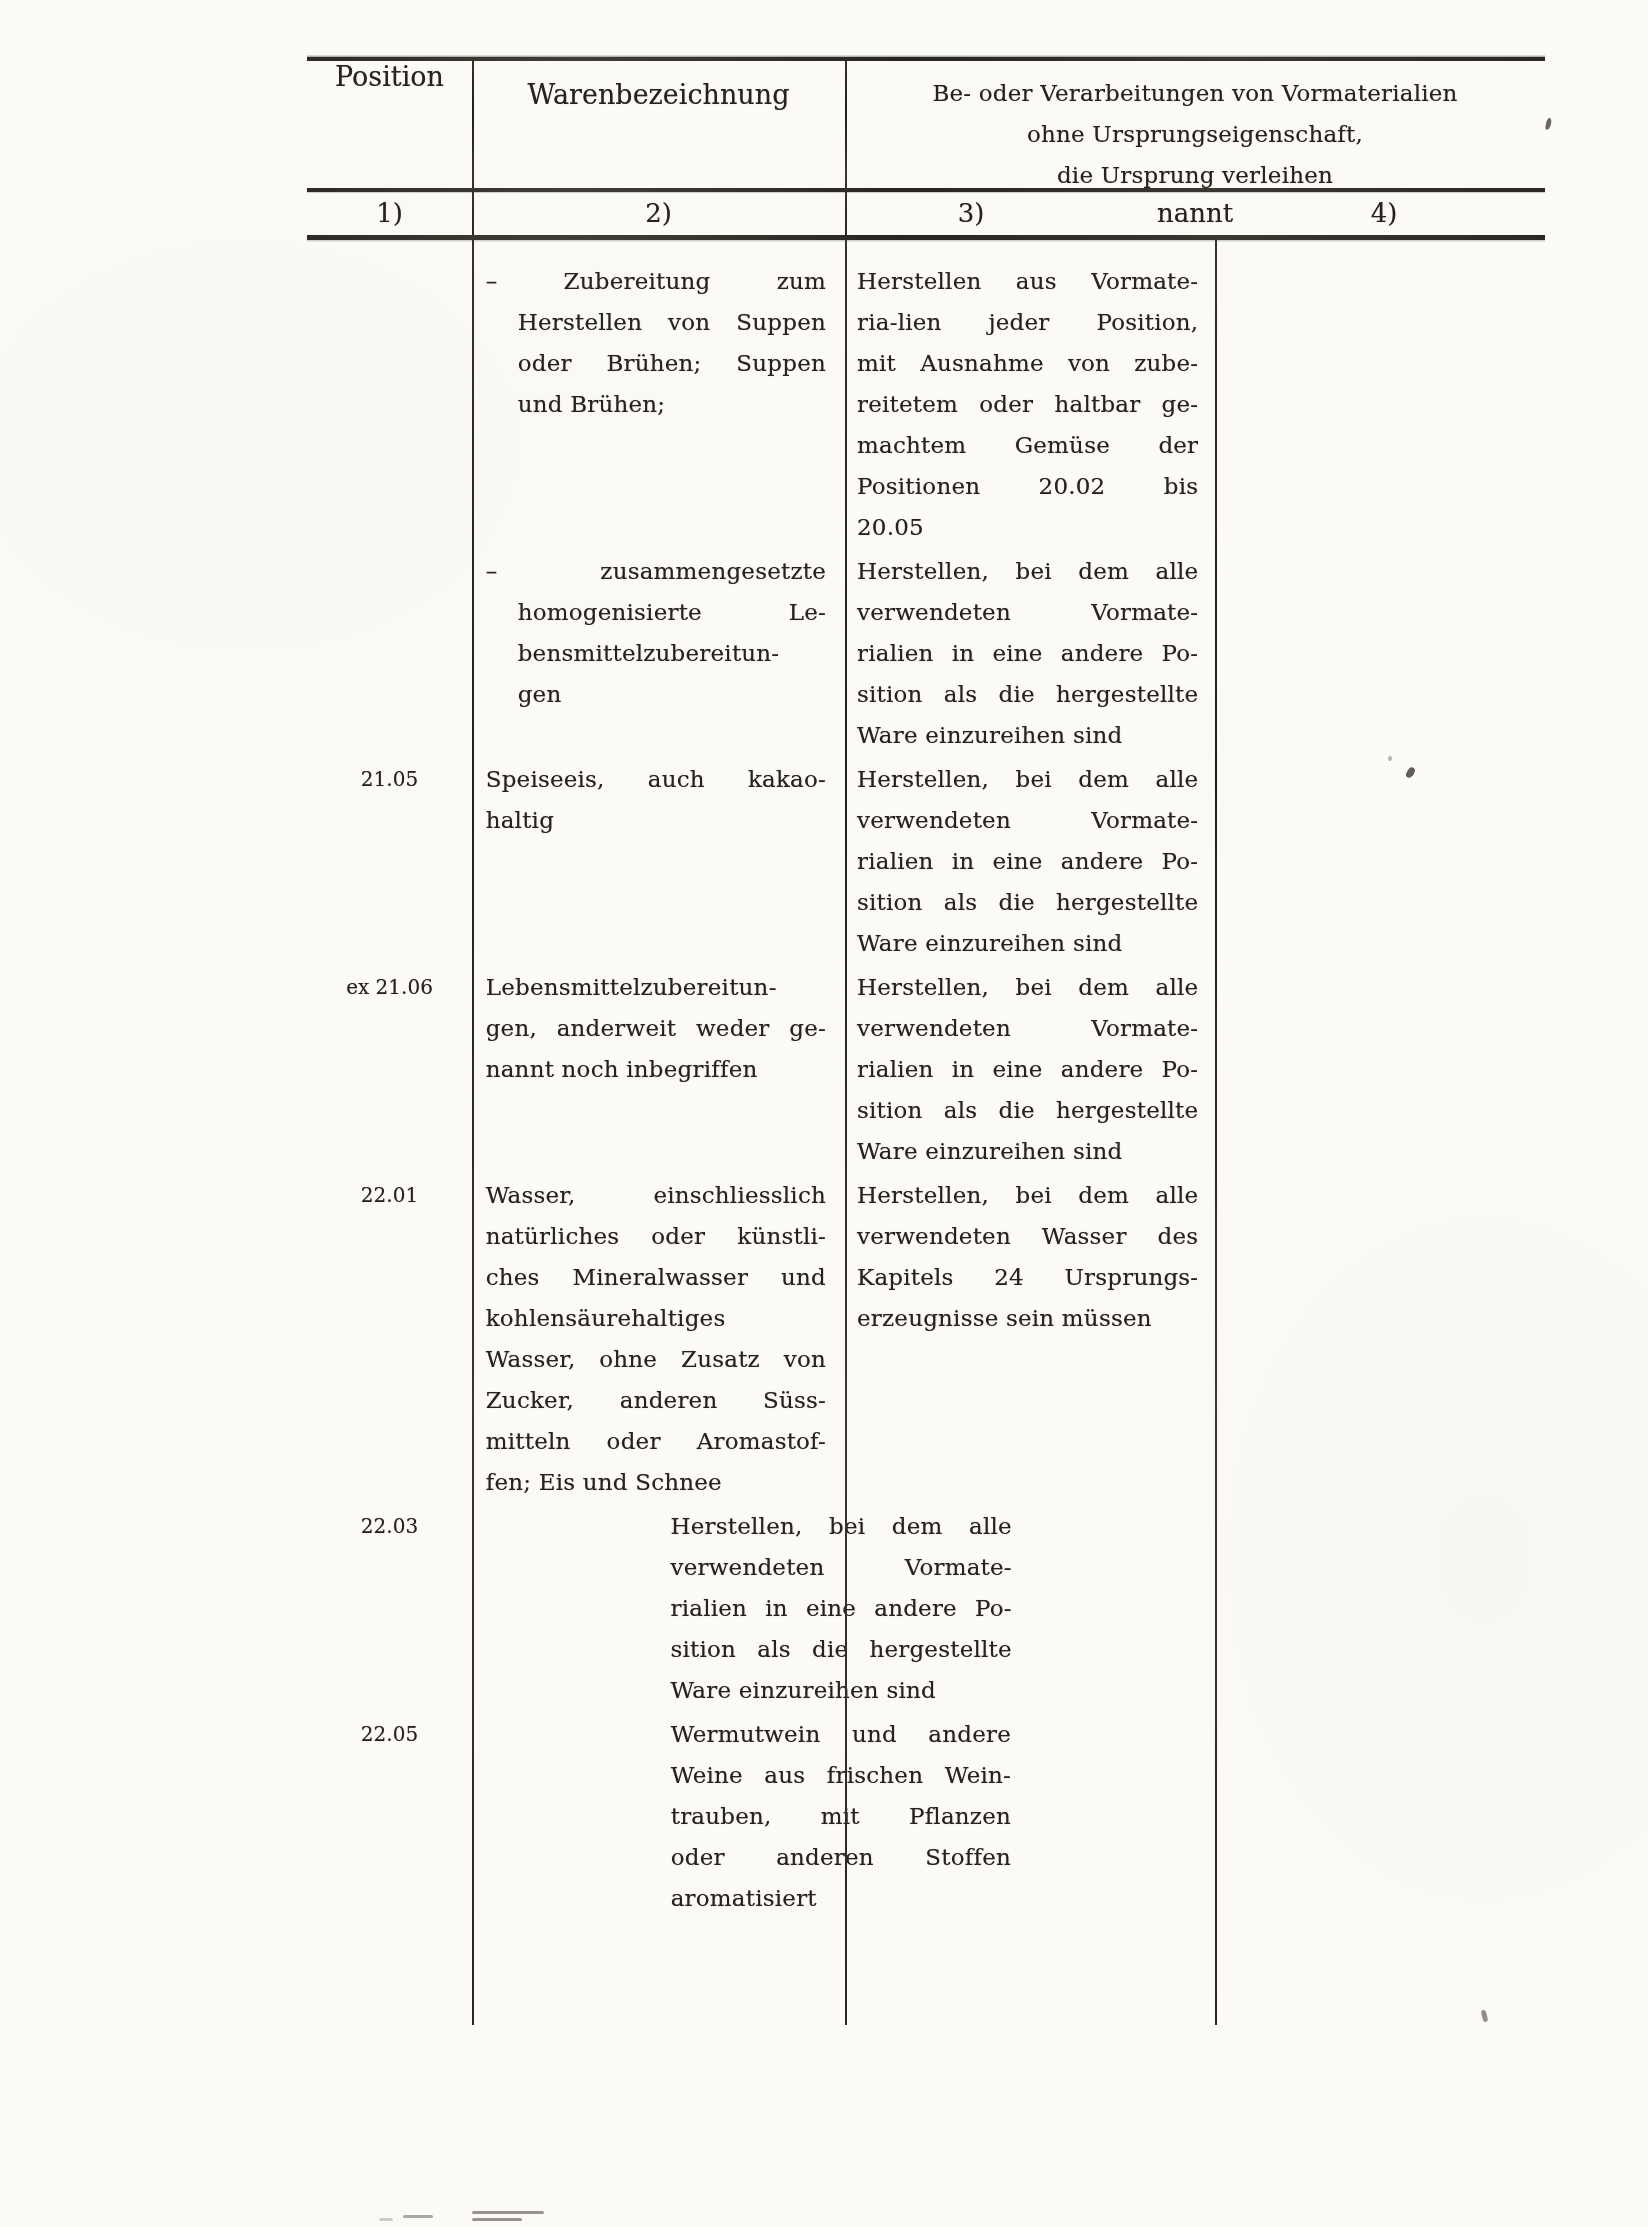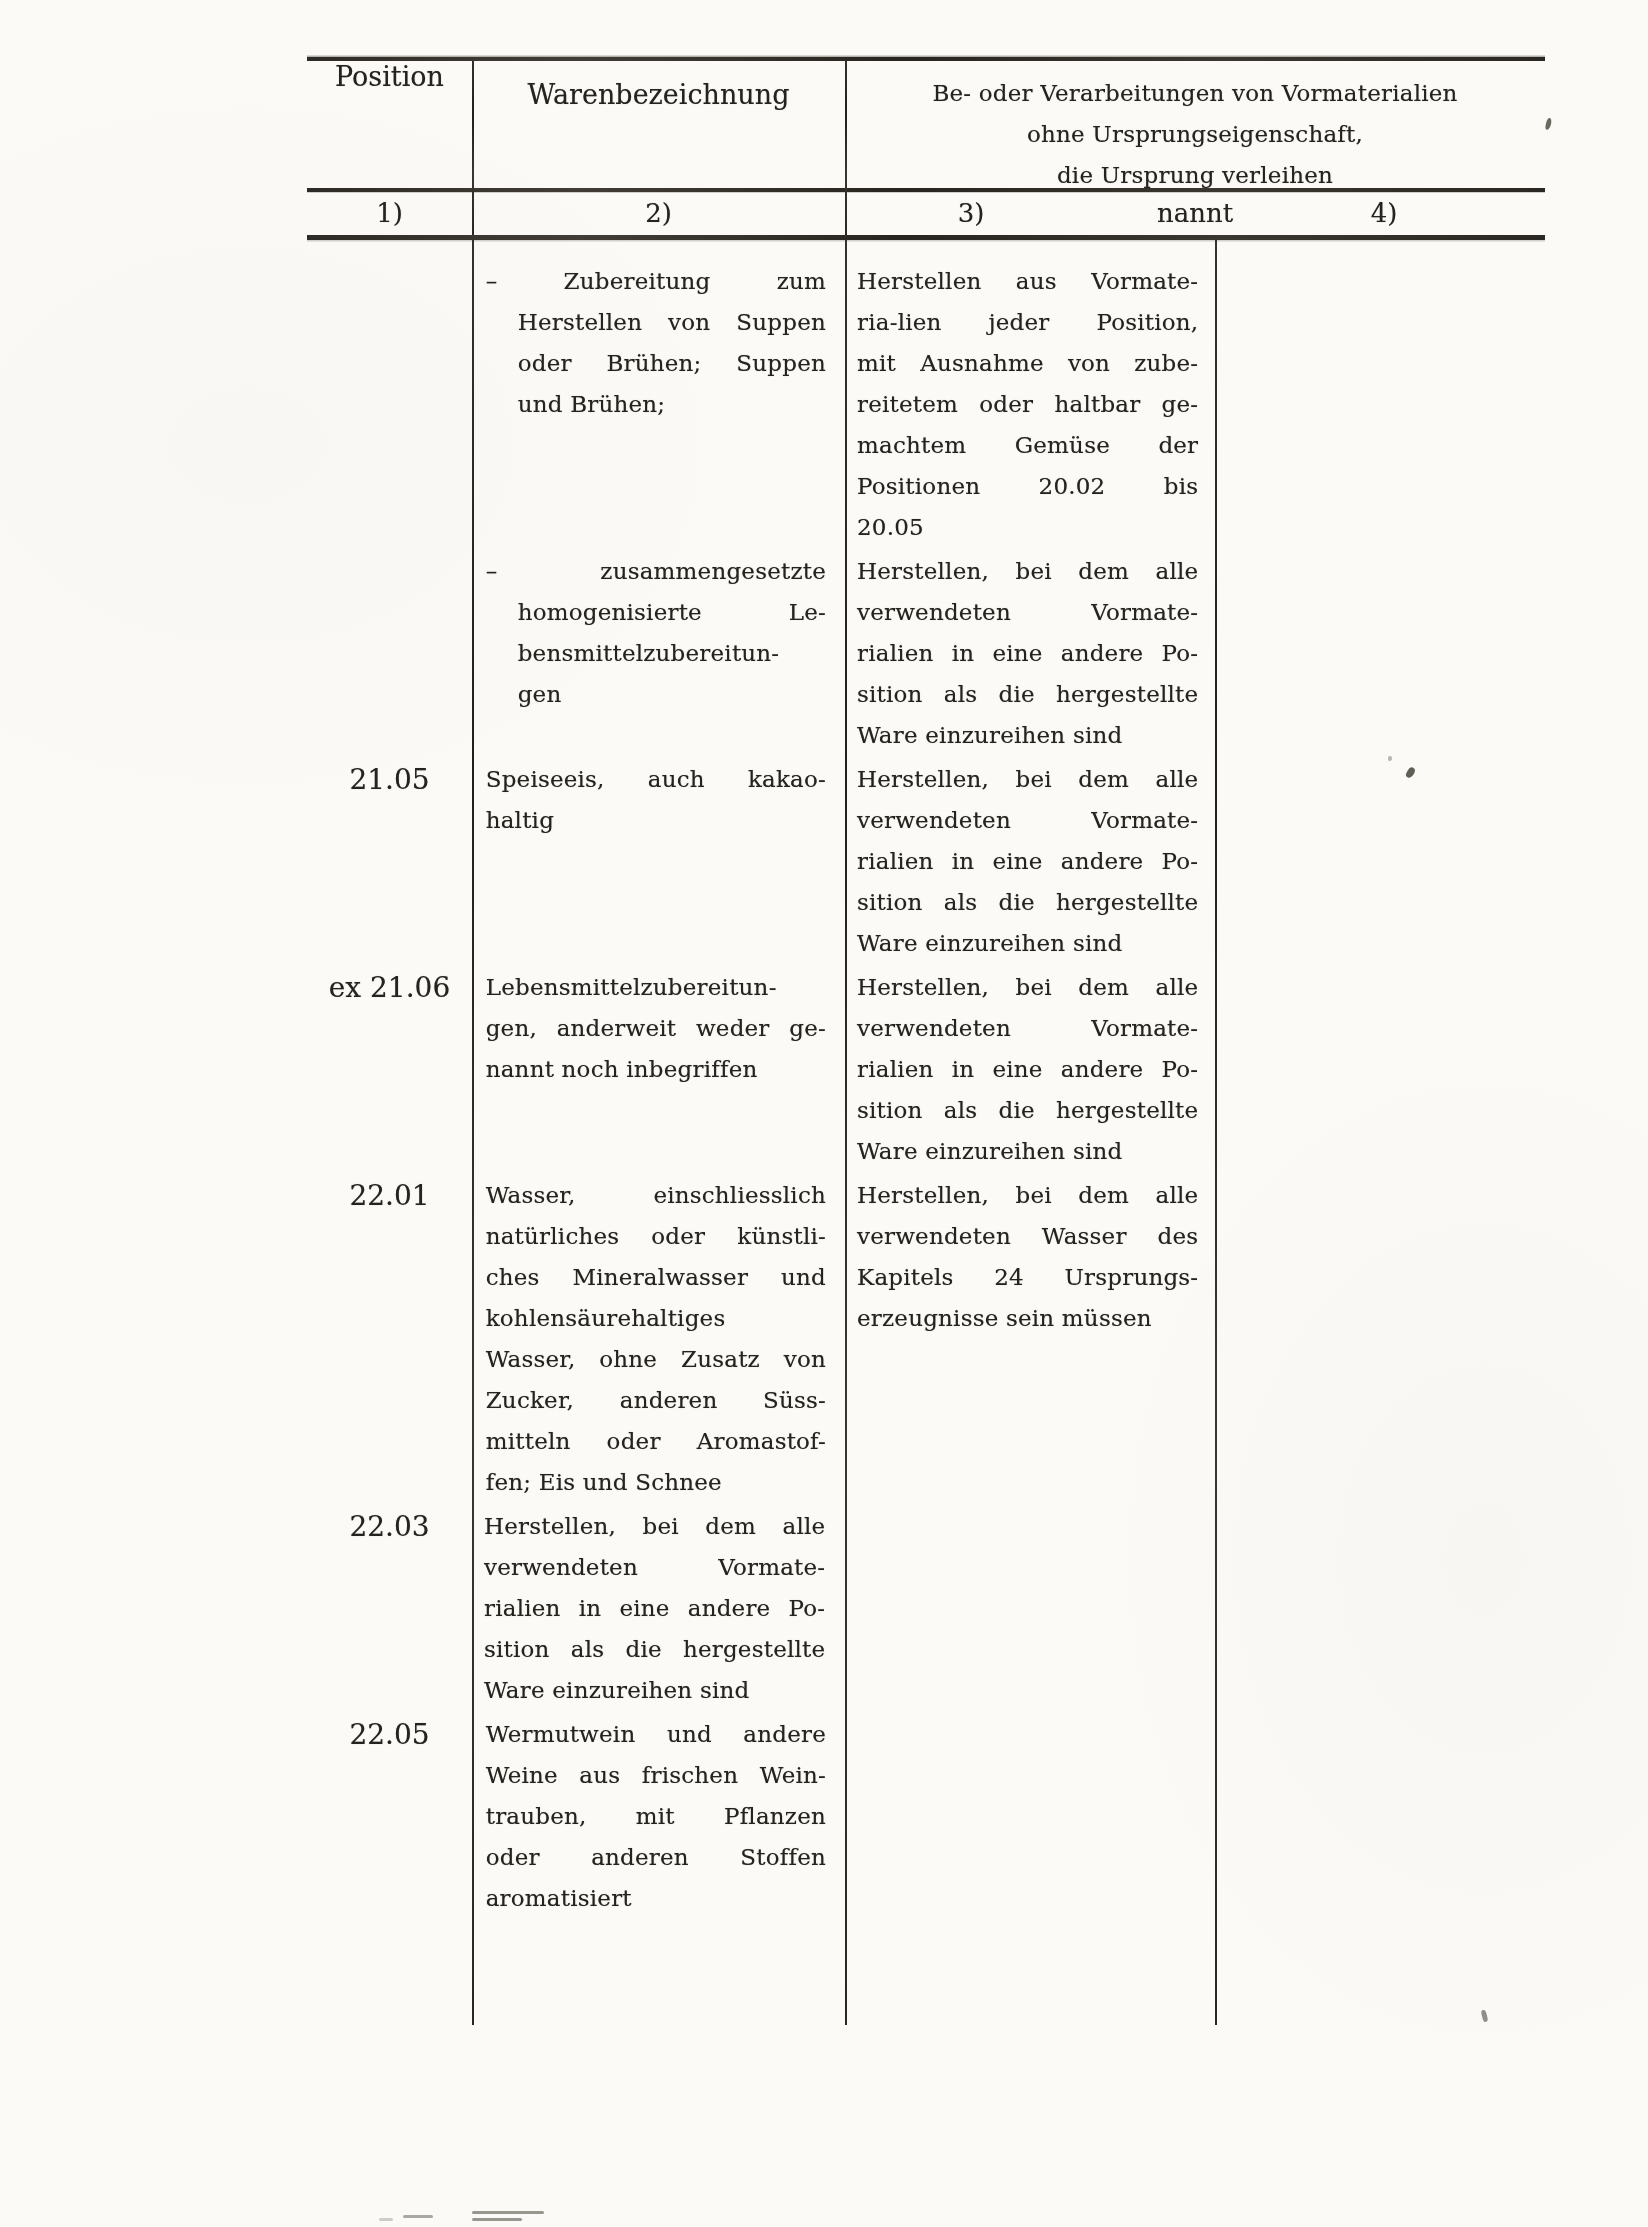--- a/index.html
+++ b/index.html
@@ -44,25 +44,25 @@
   .nc34 { flex:1; position:relative; }
   .nc34 span { position:absolute; transform:translateX(-50%); }
   .n3   { left:18%; }
   .noder{ left:50%; }
   .n4   { left:77%; }
 
   .tbody { position:relative; height:1785px; padding-top:21px; }
 
   .row { display:flex; }
   .row + .row { margin-top:3px; }
-  .c1 { width:165px; text-align:center; line-height:41px; font-size:28px; }
+  .c1 { width:165px; text-align:center; line-height:41px; font-size:20px; }
   .cmid { width:743px; }
   .c4 { flex:1; }
 
-  .grp { display:flex; }
+  .grp { display:flex;justify-content:center; }
   .grp + .grp { margin-top:3px; }
   .g2 { width:373px; padding:0 19px 0 13.7px; }
   .g3 { width:370px; padding:0 16.7px 0 12px; }
 
   .lines { font-size:23px; line-height:41px; letter-spacing:0.2px; }
   .ln { display:block; text-align:justify; text-align-last:justify; white-space:nowrap;
         text-shadow:0 0 0.8px rgba(38,35,30,0.45); }
   .ln.end { text-align-last:left; }
   .center-lines .ln, .center-lines .ln.end { text-align:center; text-align-last:center; white-space:normal; }
   .hdr-shadow { text-shadow:0 0 0.8px rgba(38,35,30,0.45); }

